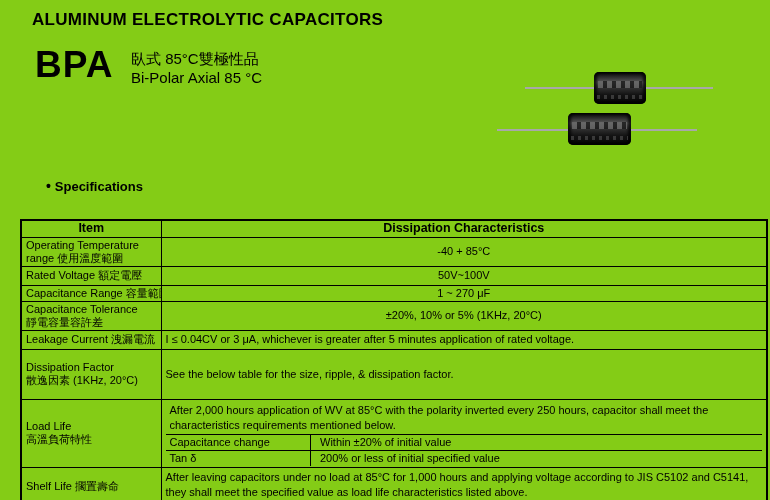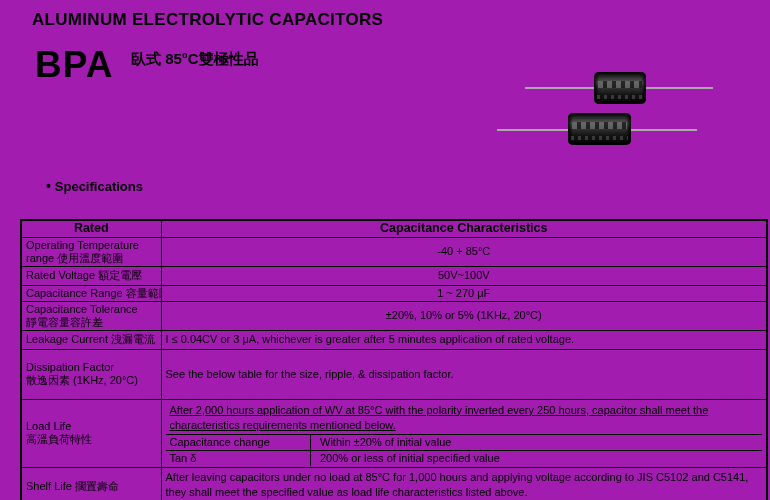--- a/index.html
+++ b/index.html
@@ -1,38 +1,38 @@
 <!DOCTYPE html>
 <html><head>
 <meta charset="utf-8">
 <style>
   * { margin: 0; padding: 0; box-sizing: border-box; }
   html, body { background: #e8e8e8; }
   .page {
     position: relative;
     width: 770px;
     height: 500px;
-    background: #a21caf;
+    background: #84cc16;
     overflow: hidden;
     font-family: "Liberation Sans", "DejaVu Sans", sans-serif;
     color: #000;
   }
 
   
   .doc-title {
     position: absolute; left: 32px; top: 10px;
     font-size: 17px; font-weight: bold; letter-spacing: 0.3px;
   }
   .series-code {
     position: absolute; left: 35px; top: 44px;
     font-size: 37px; font-weight: bold; letter-spacing: 1px;
   }
   .series-sub {
     position: absolute; left: 131px; top: 49px;
-    font-size: 15px; font-weight: bold; line-height: 19px;
+    font-size: 15px; font-weight: normal; line-height: 19px;
   }
 
   
   .cap-lead { position: absolute; height: 2px; background: #a8a8a8; }
   .cap-body {
     position: absolute; border-radius: 5px;
     background: linear-gradient(180deg, #000 0%, #2b2b2b 15%, #5a5a5a 32%, #303030 50%, #141414 70%, #000 100%);
     box-shadow: inset 3px 0 3px rgba(0,0,0,.8), inset -3px 0 3px rgba(0,0,0,.8);
   }
   .cap-body::after {
@@ -79,59 +79,59 @@
   tr.r5 td { height: 19px; }
   tr.r6 td { height: 50px; }
   tr.r8 td { height: 40px; vertical-align: top; }
   tr.r8 td.item { vertical-align: middle; }
   tr.r8 td.value-cell { line-height: 15px; padding-top: 2px; }
 
   td.ll-cell { padding: 0; vertical-align: top; }
   .ll-intro {
     padding: 2px 4px; line-height: 15px; height: 34px;
     border-bottom: 1px solid #000;
-    text-decoration: underline;
   }
   table.sub { width: 100%; border-collapse: collapse; table-layout: fixed; }
   table.sub col.s-label { width: 145px; }
   table.sub td { border: none; border-top: 1px solid #000; padding: 1px 4px; height: 14px; }
   table.sub tr:first-child td { border-top: none; height: 15px; }
   table.sub td.s-val { border-left: 1px solid #000; padding-left: 9px; }
 </style>
 </head>
 <body>
 
 <div class="page">
 
   <div class="doc-title">ALUMINUM ELECTROLYTIC CAPACITORS</div>
 
   <div class="series-code">BPA</div>
   <div class="series-sub">
     <div>臥式 85°C雙極性品</div>
+    <div>Bi-Polar Axial 85 °C</div>
   </div>
 
   <div>
     <div class="cap-lead" style="left:525px; top:87px; width:188px;"></div>
     <div class="cap-body" style="left:594px; top:72px; width:52px; height:32px;"></div>
     <div class="cap-lead" style="left:497px; top:129px; width:200px;"></div>
     <div class="cap-body" style="left:568px; top:113px; width:63px; height:32px;"></div>
   </div>
 
 
   <div class="section-heading">Specifications</div>
 
   <table class="spec">
     <colgroup>
         <col class="c-item">
         <col class="c-perf">
       </colgroup>
     <thead>
       <tr>
-        <th>Rated</th>
-        <th>Capacitance Characteristics</th>
+        <th>Item</th>
+        <th>Dissipation Characteristics</th>
       </tr>
     </thead>
     <tbody>
       <tr class="r1">
         <td class="item">Operating Temperature
 range  使用溫度範圍</td>
         <td class="center">-40 + 85°C</td>
       </tr>
       <tr class="r2">
         <td class="item nowrap">Rated Voltage 額定電壓</td>

